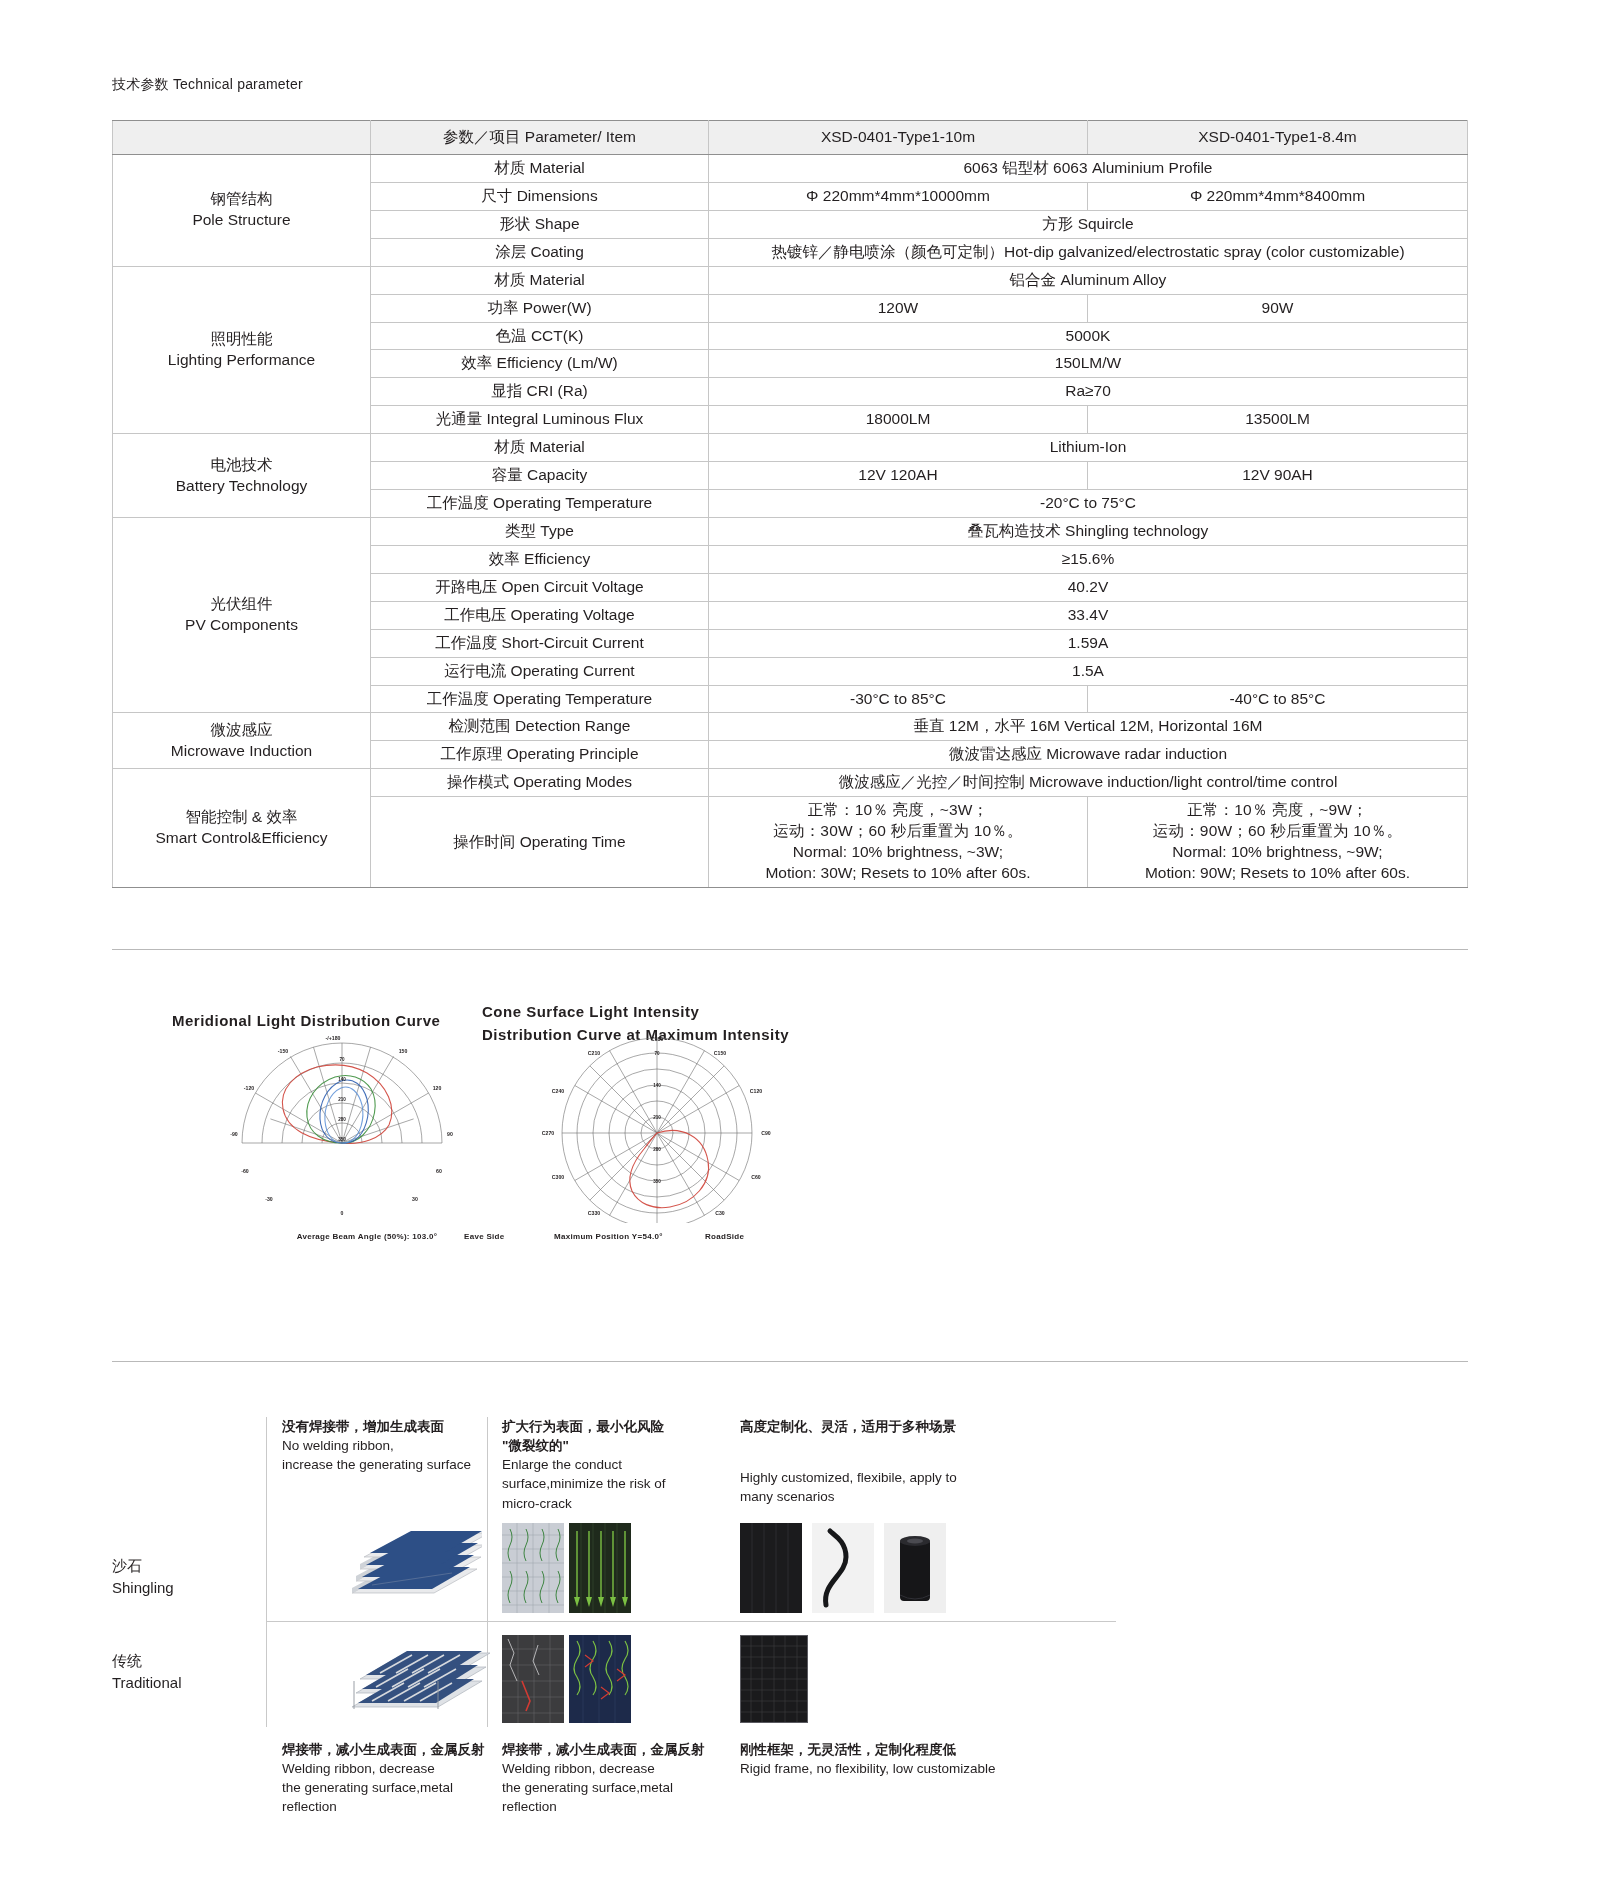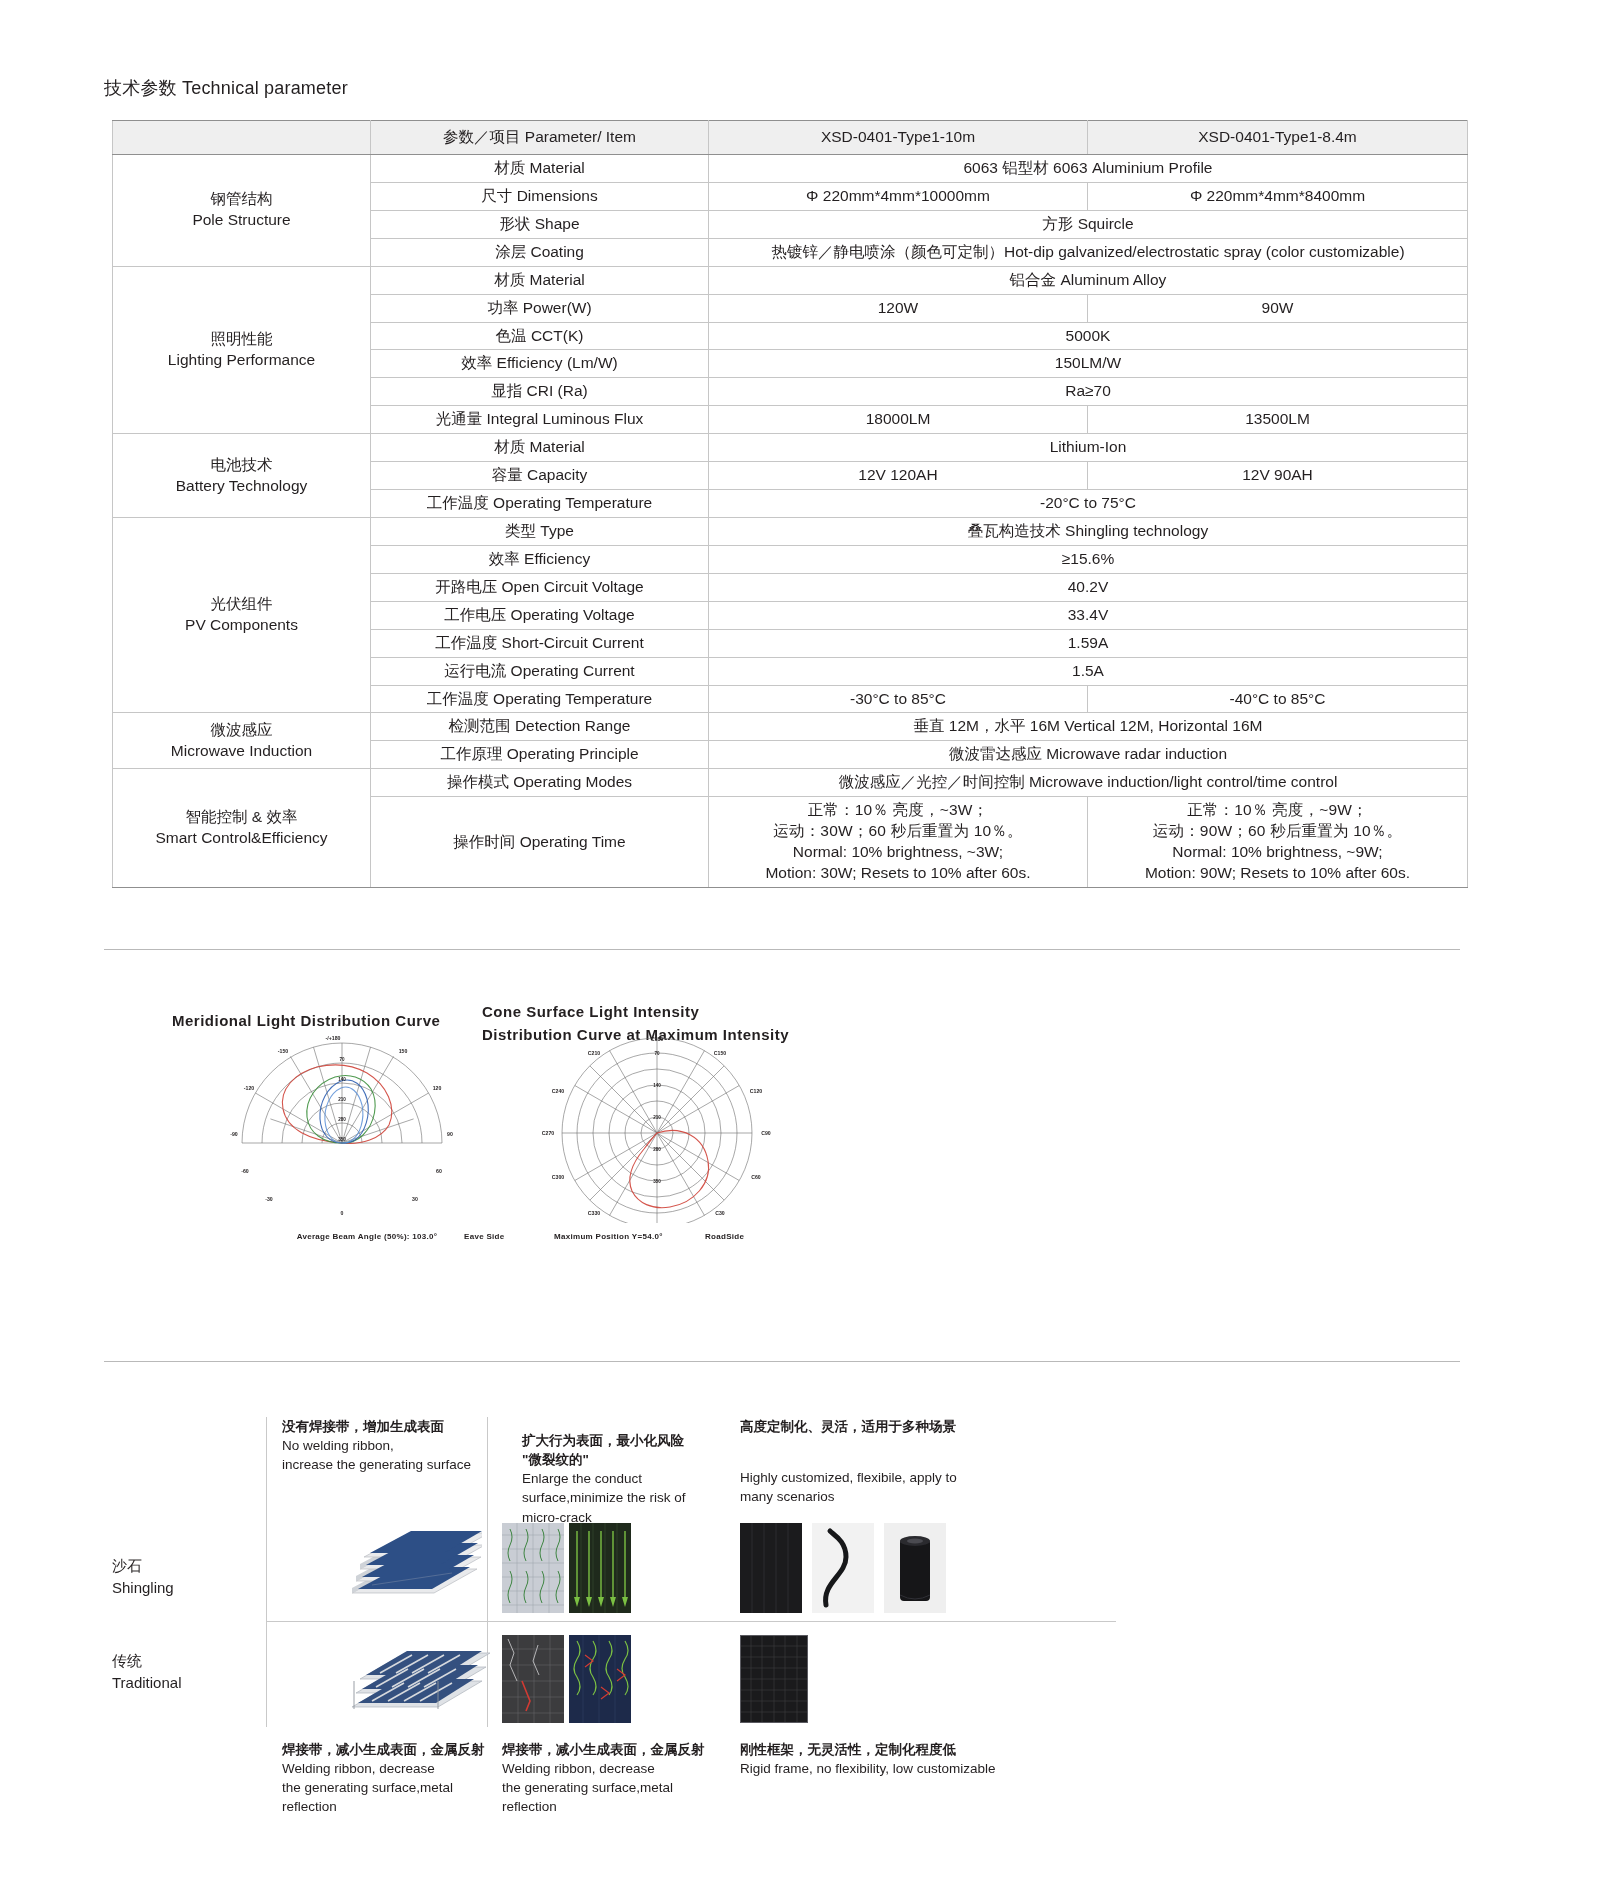--- a/index.html
+++ b/index.html
@@ -17,23 +17,23 @@
     position: relative;
     width: 1600px;
     height: 1900px;
     background: #ffffff;
     overflow: hidden;
   }
 
   
   .sec-head {
     position: absolute;
-    left: 104px;
+    left: 112px;
     width: 1356px;
-    font-size: 18px;
+    font-size: 14px;
     color: #231f20;
     letter-spacing: .2px;
   }
   .sec-head .rule {
     margin-top: 9px;
     border-bottom: 1px solid #b9b9b9;
     width: 1356px;
   }
 
   
@@ -452,21 +452,21 @@
 
       <div class="osc-sep" style="left:154px; top:22px; width:1px; height:310px;"></div>
       <div class="osc-sep" style="left:375px; top:22px; width:1px; height:310px;"></div>
       <div class="osc-sep" style="left:154px; top:226px; width:850px; height:1px;"></div>
 
       <div class="osc-txt" style="left:170px; top:22px; width:200px;">
         <div class="b">没有焊接带，增加生成表面</div>
         <div class="pre" style="white-space:pre-line;">No welding ribbon,
 increase the generating surface</div>
       </div>
-      <div class="osc-txt" style="left:390px; top:36px; width:200px;margin-left:20px;">
+      <div class="osc-txt" style="left:390px; top:22px; width:200px;">
         <div class="b" style="white-space:pre-line;">扩大行为表面，最小化风险
 "微裂纹的"</div>
         <div style="white-space:pre-line;">Enlarge the conduct
 surface,minimize the risk of
 micro-crack</div>
       </div>
       <div class="osc-txt" style="left:628px; top:22px; width:290px;">
         <div class="b">高度定制化、灵活，适用于多种场景</div>
         <div style="white-space:pre-line;margin-top:32px;">Highly customized, flexibile, apply to
 many scenarios</div>

